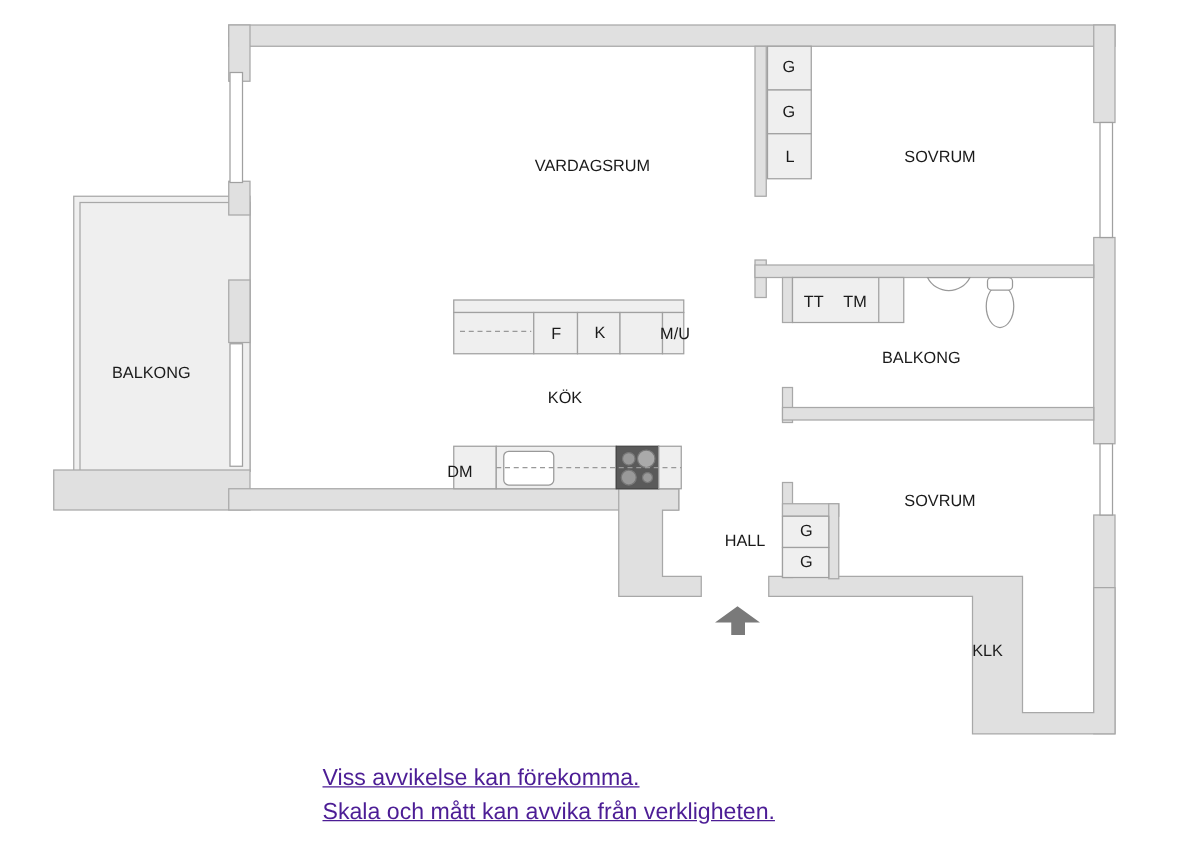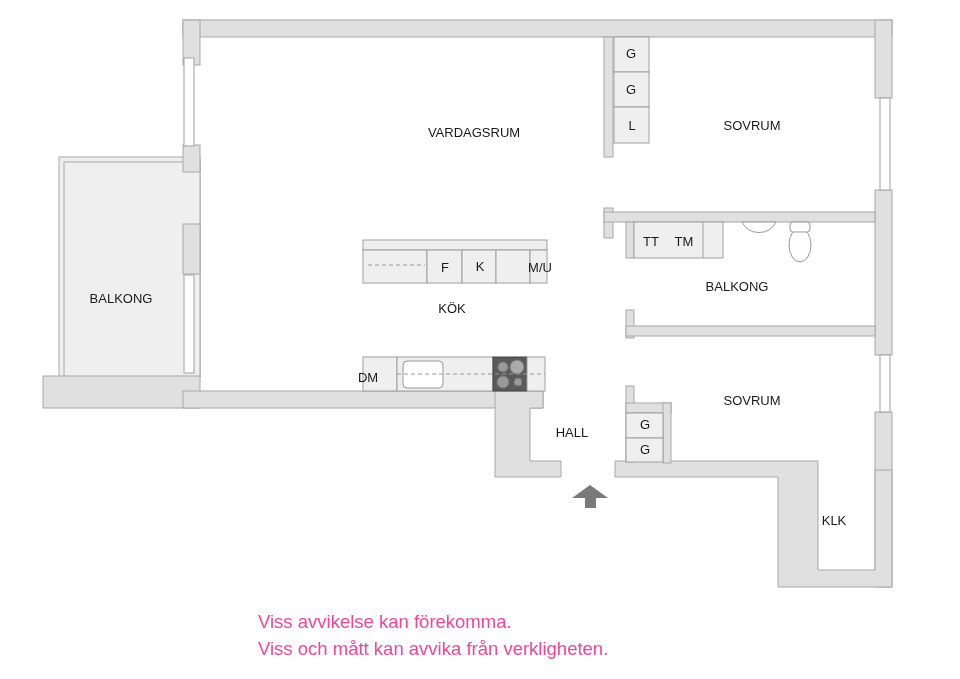--- a/index.html
+++ b/index.html
@@ -4,21 +4,21 @@
 <style>
   html, body { margin:0; padding:0; background:#ffffff; }
   body { width:960px; height:679px; position:relative; overflow:hidden; font-family:"Liberation Sans", sans-serif; }
   #plan { position:absolute; left:0; top:0; width:960px; height:679px; }
   .wall { fill:#e0e0e0; stroke:#a8a8a8; stroke-width:1; }
   .floor-balc { fill:#efefef; stroke:#a8a8a8; stroke-width:1; }
   .cab { fill:#efefef; stroke:#a0a0a0; stroke-width:1; }
   .win { fill:#ffffff; stroke:#a0a0a0; stroke-width:1; }
   .dash { stroke:#999; stroke-width:1; stroke-dasharray:4 3; fill:none; }
   .lbl { position:absolute; color:#1a1a1a; font-size:13px; white-space:nowrap; transform:translate(-50%,-50%); }
-  .note { position:absolute; left:258px; color:#ec4899; font-size:18.5px; white-space:nowrap; }
+  .note { position:absolute; left:258px; color:#4c1d95; font-size:18.5px; white-space:nowrap;text-decoration:underline; }
 </style>
 </head>
 <body>
 
 <svg id="plan" viewBox="0 0 960 679" xmlns="http://www.w3.org/2000/svg">
 
   <rect class="floor-balc" x="59" y="157" width="141" height="220"></rect>
   <rect x="64" y="162" width="136" height="215" fill="#efefef" stroke="#a8a8a8"></rect>
 
   <rect class="wall" x="183" y="20" width="709" height="17"></rect>
@@ -80,35 +80,35 @@
   <rect class="cab" x="626" y="413" width="37" height="25"></rect>
   <rect class="cab" x="626" y="438" width="37" height="24"></rect>
 
   <polygon points="590,485 608,498 596,498 596,508 585,508 585,498 572,498" fill="#7a7a7a"></polygon>
 </svg>
 
 <div>
   <span class="lbl" style="left:474px;top:132px">VARDAGSRUM</span>
   <span class="lbl" style="left:752px;top:125px">SOVRUM</span>
   <span class="lbl" style="left:737px;top:286px">BALKONG</span>
-  <span class="lbl" style="left:452px;top:308px">KÖK</span>
+  <span class="lbl" style="left:452px;top:318px">KÖK</span>
   <span class="lbl" style="left:121px;top:298px">BALKONG</span>
-  <span class="lbl" style="left:572px;top:432px">HALL</span>
+  <span class="lbl" style="left:596px;top:432px">HALL</span>
   <span class="lbl" style="left:752px;top:400px">SOVRUM</span>
-  <span class="lbl" style="left:834px;top:520px">KLK</span>
+  <span class="lbl" style="left:790px;top:520px">KLK</span>
 </div>
 
 <div>
   <span class="lbl" style="left:631px;top:53px">G</span>
   <span class="lbl" style="left:631px;top:89px">G</span>
   <span class="lbl" style="left:632px;top:125px">L</span>
   <span class="lbl" style="left:651px;top:241px">TT</span>
   <span class="lbl" style="left:684px;top:241px">TM</span>
   <span class="lbl" style="left:445px;top:267px">F</span>
   <span class="lbl" style="left:480px;top:266px">K</span>
   <span class="lbl" style="left:540px;top:267px">M/U</span>
   <span class="lbl" style="left:368px;top:377px">DM</span>
   <span class="lbl" style="left:645px;top:424px">G</span>
   <span class="lbl" style="left:645px;top:449px">G</span>
 </div>
 
 <div class="note" style="top:611px">Viss avvikelse kan förekomma.</div>
-<div class="note" style="top:638px">Viss och mått kan avvika från verkligheten.</div>
+<div class="note" style="top:638px">Skala och mått kan avvika från verkligheten.</div>
 
 </body></html>

